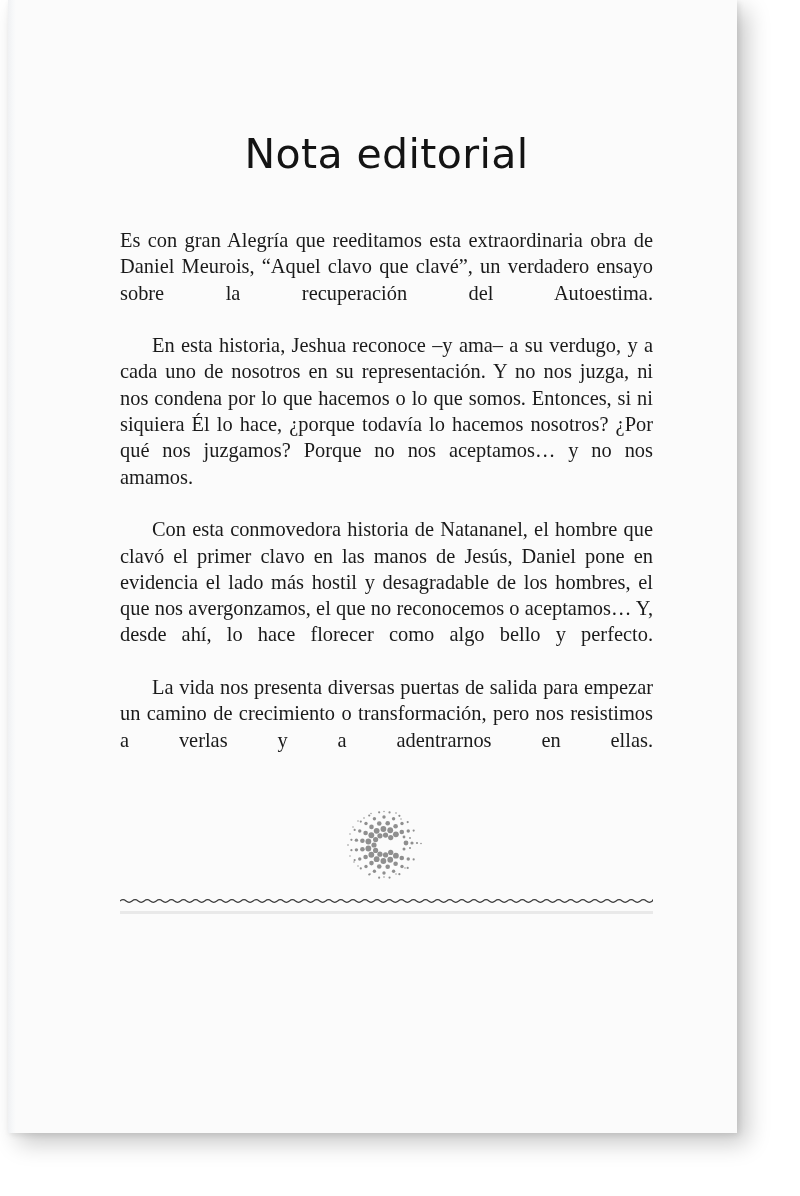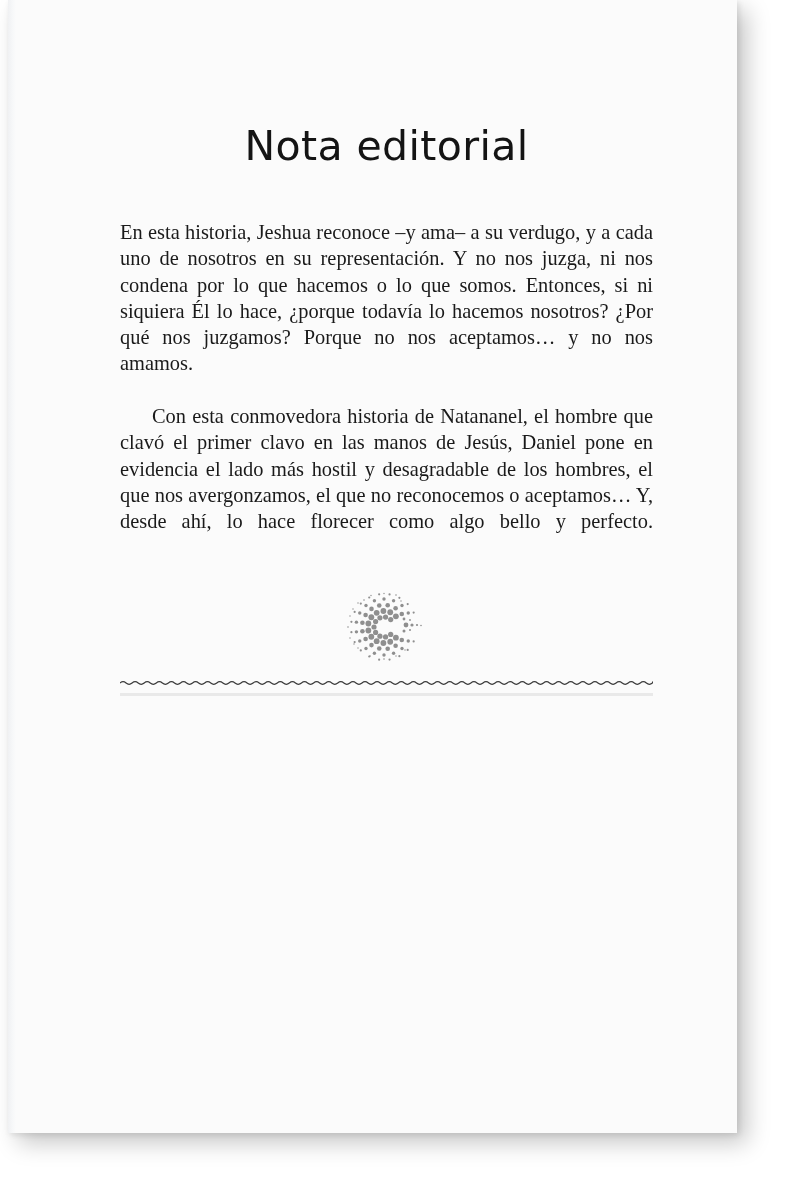--- a/index.html
+++ b/index.html
@@ -42,21 +42,21 @@
     top: 0px;
     width: 8px;
     height: 1133px;
     background: linear-gradient(to right, #f0f1f3 0%, #f7f8f9 60%, #fbfbfb 100%);
   }
 
   
   #content {
     position: absolute;
     left: 112px;            
-    top: 8px;
+    top: 16px;
     width: 533px;
   }
 
   #doc-title {
     margin: 0;
     padding-top: 118px;
     text-align: center;
     font-family: "DejaVu Sans", sans-serif;
     font-weight: 400;
     font-size: 41px;
@@ -133,22 +133,24 @@
 
   <div id="page-sheet">
 
     <div id="gutter-edge"></div>
 
     <div id="content">
 
       <h1 id="doc-title">Nota editorial</h1>
 
       <div id="body-text">
+        <p class="para first">Es con gran Alegría que reeditamos esta extraordinaria obra de Daniel Meurois, “Aquel clavo que clavé”, un verdadero ensayo sobre la recuperación del Autoestima.</p>
         <p class="para">En esta historia, Jeshua reconoce –y ama– a su verdugo, y a cada uno de nosotros en su representación. Y no nos juzga, ni nos condena por lo que hacemos o lo que somos. Entonces, si ni siquiera Él lo hace, ¿porque todavía lo hacemos nosotros? ¿Por qué nos juzgamos? Porque no nos aceptamos… y no nos amamos.</p>
         <p class="para">Con esta conmovedora historia de Natananel, el hombre que clavó el primer clavo en las manos de Jesús, Daniel pone en evidencia el lado más hostil y desagradable de los hombres, el que nos avergonzamos, el que no reconocemos o aceptamos… Y, desde ahí, lo hace florecer como algo bello y perfecto.</p>
+        <p class="para">La vida nos presenta diversas puertas de salida para empezar un camino de crecimiento o transformación, pero nos resistimos a verlas y a adentrarnos en ellas.</p>
       </div>
 
       <div id="ornament-wrap">
         <svg id="ornament" width="86" height="70" viewBox="0 0 86 70">
           <g id="ornament-dots" fill="#8f8f8f">
               <circle cx="46.69" cy="42.43" r="2.60"></circle>
               <circle cx="41.56" cy="44.88" r="2.60"></circle>
               <circle cx="35.93" cy="44.14" r="2.60"></circle>
               <circle cx="31.61" cy="40.45" r="2.60"></circle>
               <circle cx="30.00" cy="35.00" r="2.60"></circle>

